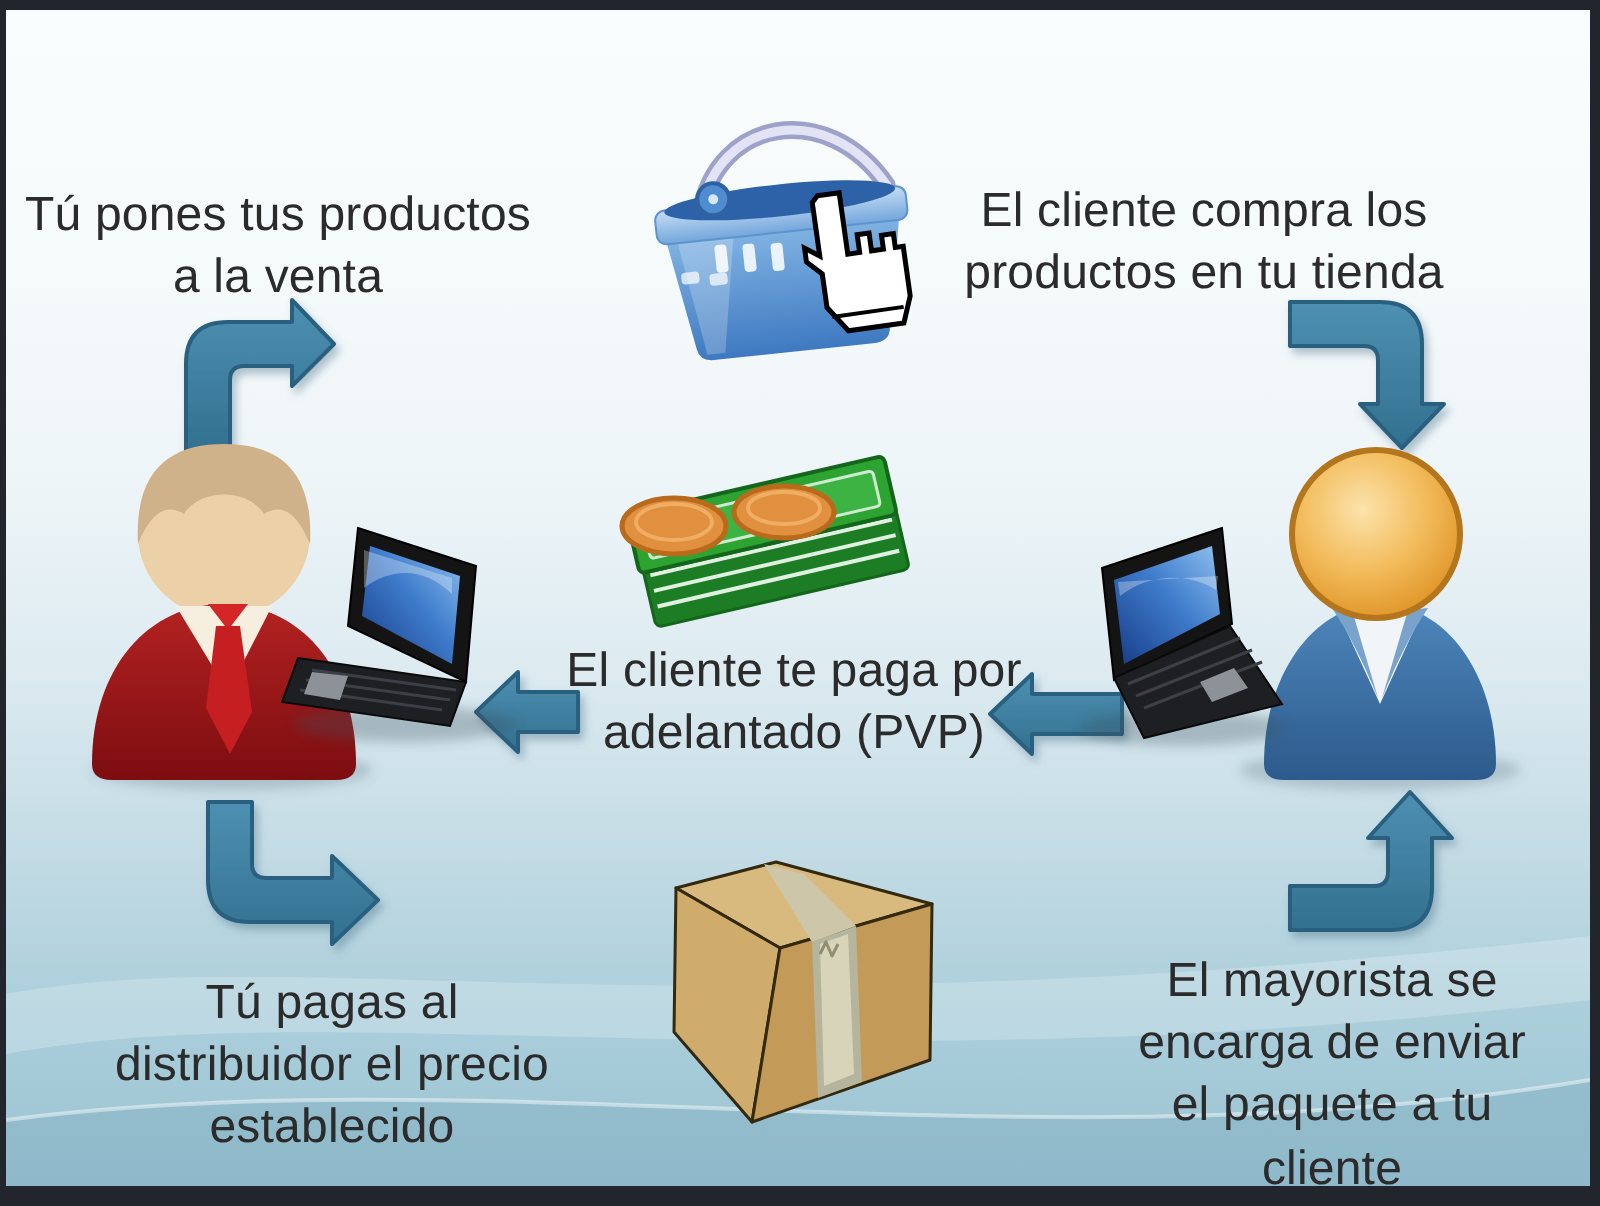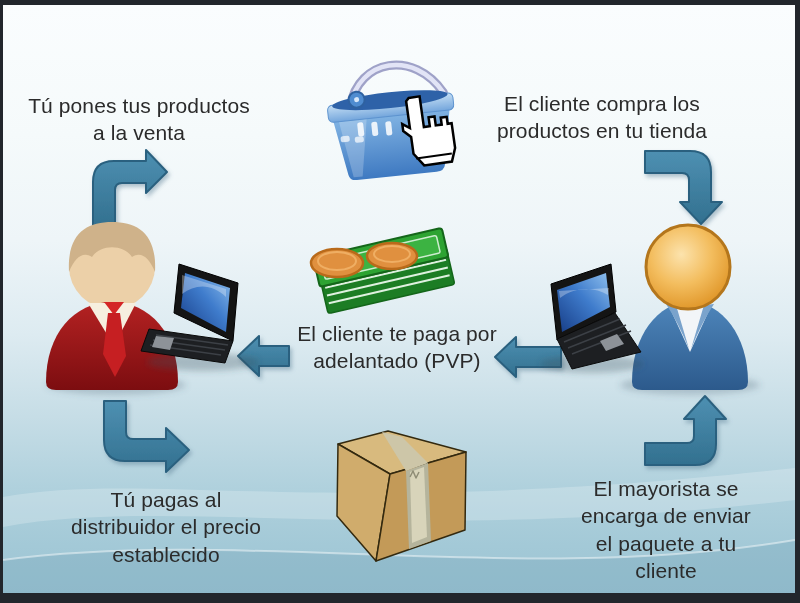--- a/index.html
+++ b/index.html
@@ -15,21 +15,21 @@
     background:linear-gradient(180deg,
       #fafdfe 0%, #f5fafb 22%, #eef5f8 40%, #ddebf1 56%,
       #c6dde6 70%, #b0d1dd 82%, #a3c9d7 92%, #9dc4d3 100%);
   }
   .gfx{position:absolute;left:0;top:0;}
   .caption{
     position:absolute;
     transform:translateX(-50%);
     text-align:center;
     white-space:pre-line;
-    font-size:21px;
+    font-size:24px;
     line-height:1.3;
     color:#2b2b2b;
     letter-spacing:.1px;
   }
 </style>
 </head>
 <body>
 
 <div class="frame">
   <div class="canvas">

